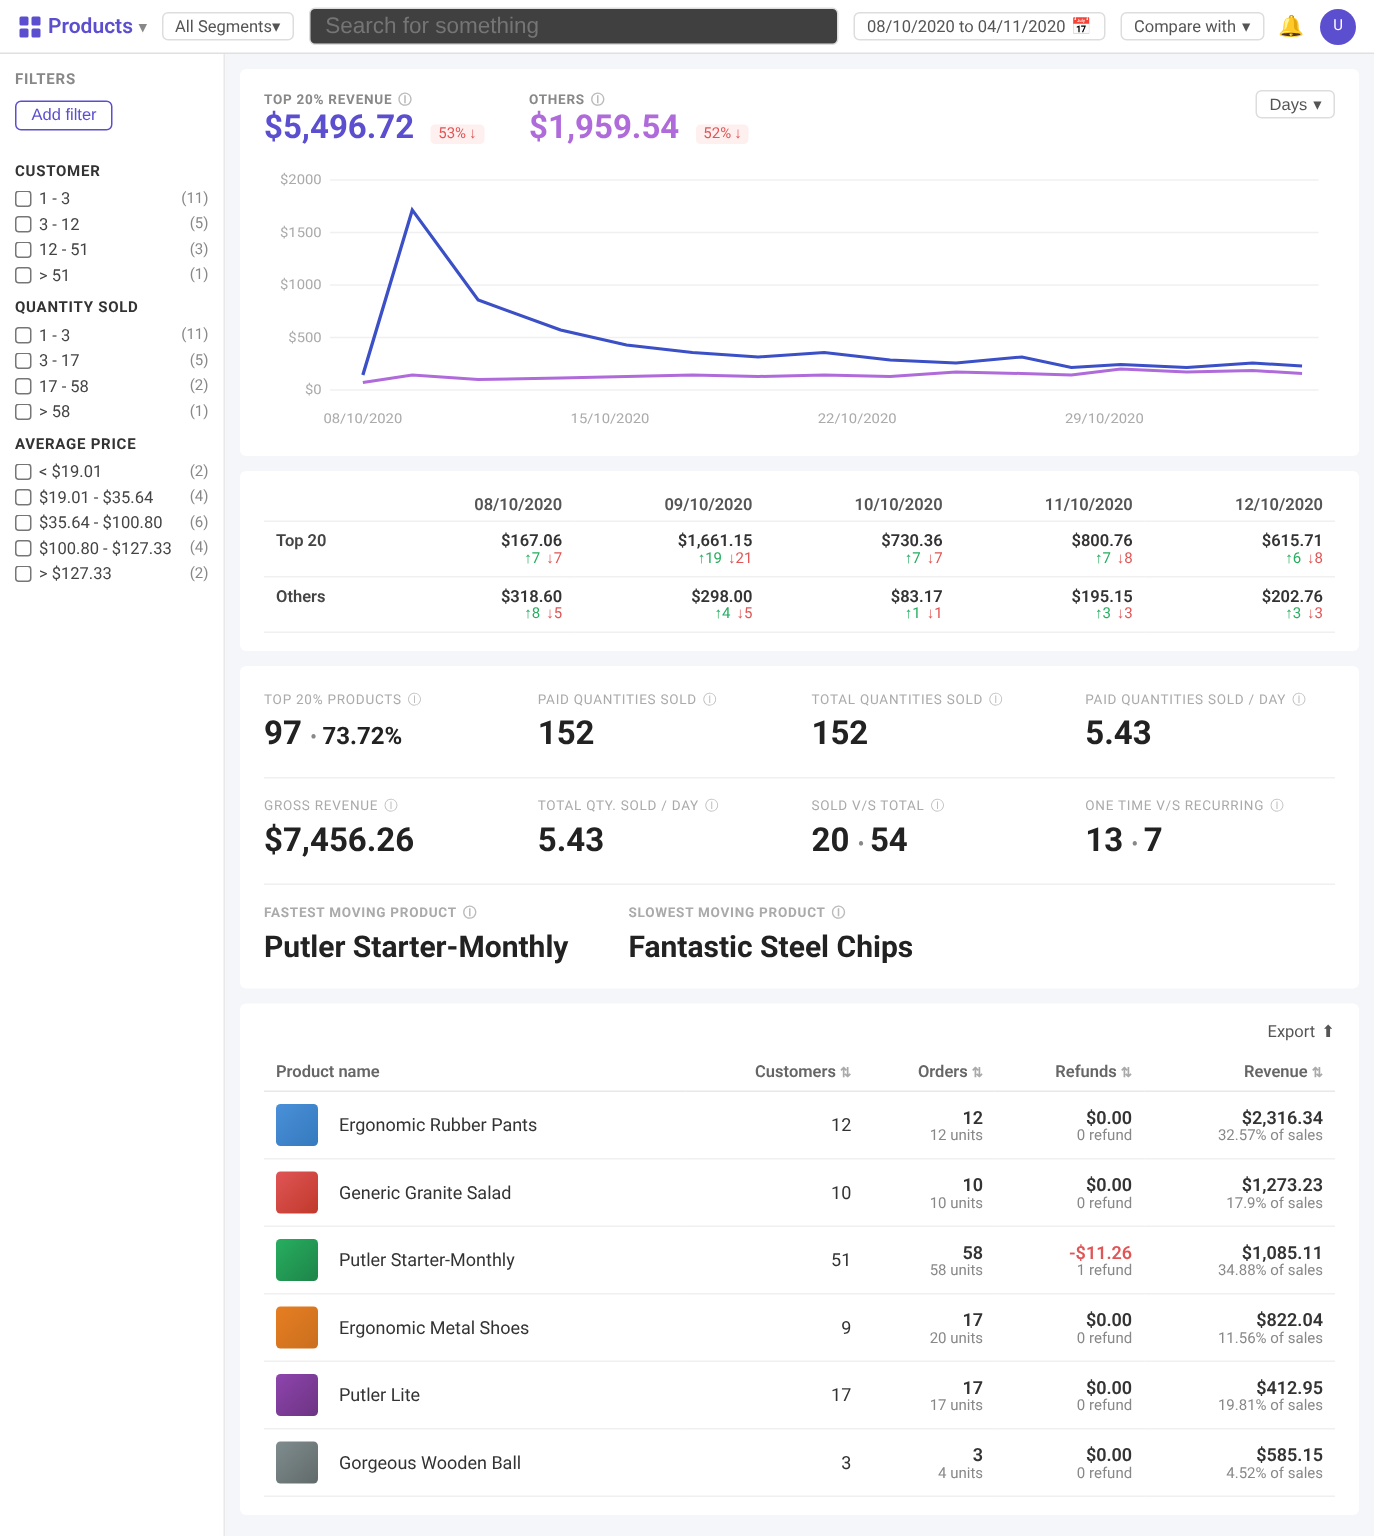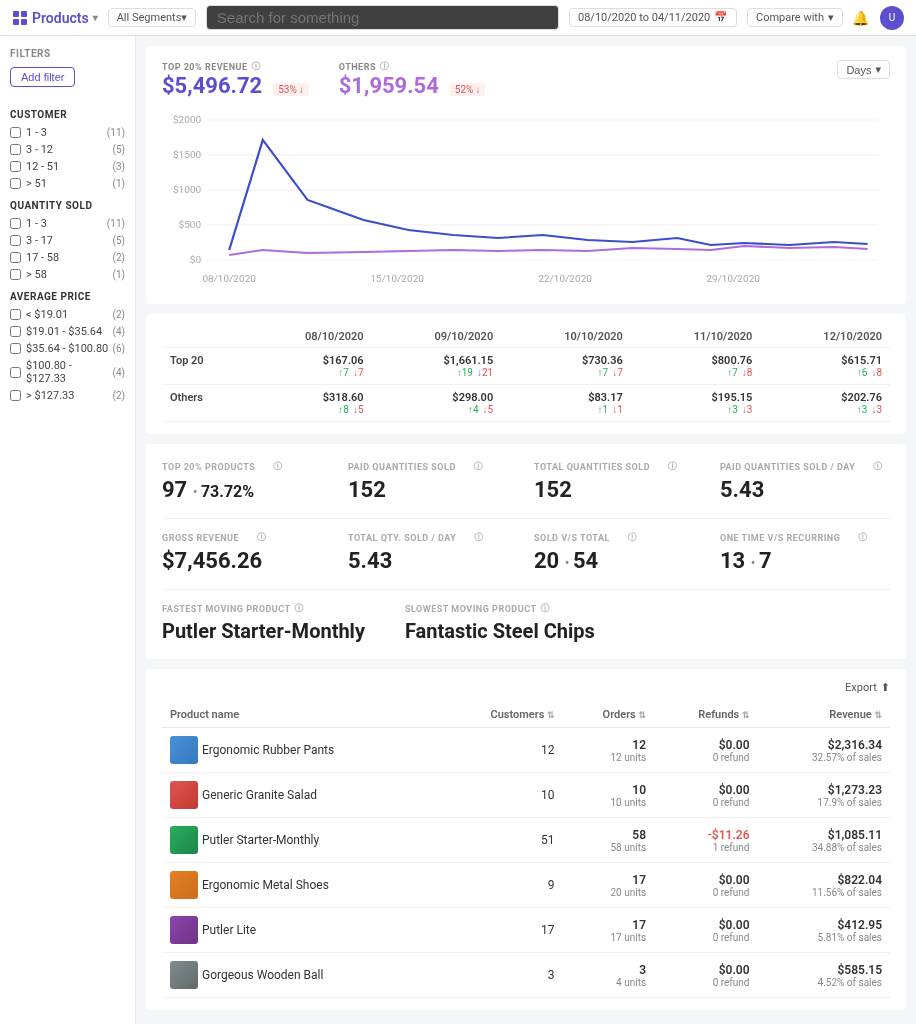--- a/index.html
+++ b/index.html
@@ -13,21 +13,21 @@
     .header-search { flex: 1; border: 1px solid #ddd; border-radius: 4px; padding: 3px 10px; font-size: 15px; color: #999; background: #404040; }
     .header-date { border: 1px solid #ddd; border-radius: 4px; padding: 2px 8px; font-size: 11px; color: #555; display: flex; align-items: center; gap: 4px; }
     .header-compare { border: 1px solid #ddd; border-radius: 4px; padding: 2px 8px; font-size: 11px; color: #555; display: flex; align-items: center; gap: 4px; }
     .header-bell { font-size: 14px; cursor: pointer; }
     .header-avatar { width: 24px; height: 24px; border-radius: 50%; background: #5b4fcf; display: flex; align-items: center; justify-content: center; color: #fff; font-size: 10px; cursor: pointer; }
     
     
     .layout { display: flex; height: calc(100vh - 36px); }
     
     
-    .sidebar { width: 136px; background: #fff; border-right: 1px solid #e8e8e8; padding: 12px 10px; overflow-y: auto; flex-shrink: 0; }
+    .sidebar { width: 150px; background: #fff; border-right: 1px solid #e8e8e8; padding: 12px 10px; overflow-y: auto; flex-shrink: 0; }
     .sidebar-title { font-size: 10px; font-weight: 700; color: #888; letter-spacing: 0.5px; margin-bottom: 8px; }
     .add-filter-btn { border: 1px solid #5b4fcf; color: #5b4fcf; background: #fff; border-radius: 4px; padding: 3px 10px; font-size: 11px; cursor: pointer; margin-bottom: 12px; }
     .filter-section-title { font-size: 10px; font-weight: 700; color: #333; letter-spacing: 0.5px; text-transform: uppercase; margin-bottom: 6px; margin-top: 10px; }
     .filter-item { display: flex; align-items: center; justify-content: space-between; margin-bottom: 4px; }
     .filter-item label { display: flex; align-items: center; gap: 5px; font-size: 11px; color: #444; cursor: pointer; }
     .filter-item input[type=checkbox] { width: 11px; height: 11px; cursor: pointer; }
     .filter-count { font-size: 10px; color: #888; }
     
     
     .main { flex: 1; overflow-y: auto; padding: 0; background: #f5f6fa; }
@@ -53,40 +53,40 @@
     .date-table td:first-child { text-align: left; font-weight: 600; color: #444; }
     .date-table tr { border-bottom: 1px solid #f0f0f0; }
     .cell-main { font-weight: 600; display: block; }
     .cell-sub { color: #888; font-size: 10px; display: flex; justify-content: flex-end; gap: 4px; }
     
     
     .stats-section { background: #fff; margin: 10px; margin-top: 0; border-radius: 4px; padding: 16px; }
     .stats-grid { display: grid; grid-template-columns: repeat(4, 1fr); gap: 16px; margin-bottom: 16px; }
     .stats-grid-2 { display: grid; grid-template-columns: repeat(4, 1fr); gap: 16px; margin-bottom: 16px; }
     .stat-card { }
-    .stat-card-label { font-size: 9px; font-weight: 700; color: #aaa; letter-spacing: 0.5px; text-transform: uppercase; margin-bottom: 4px; display: flex; align-items: center; gap: 18px; }
+    .stat-card-label { font-size: 9px; font-weight: 400; color: #aaa; letter-spacing: 0.5px; text-transform: uppercase; margin-bottom: 4px; display: flex; align-items: center; gap: 4px; }
     .stat-card-value { font-size: 22px; font-weight: 700; color: #222; }
     .stat-divider { border-top: 1px solid #f0f0f0; margin: 12px 0; }
     
     
     .moving-section { display: flex; gap: 40px; margin-top: 4px; }
     .moving-item { }
     .moving-label { font-size: 9px; font-weight: 700; color: #aaa; letter-spacing: 0.5px; text-transform: uppercase; margin-bottom: 4px; display: flex; align-items: center; gap: 4px; }
     .moving-value { font-size: 20px; font-weight: 700; color: #222; }
     
     
     .products-section { background: #fff; margin: 10px; margin-top: 0; border-radius: 4px; padding: 12px 16px; }
     .products-header { display: flex; justify-content: flex-end; margin-bottom: 8px; }
     .export-btn { display: flex; align-items: center; gap: 4px; font-size: 11px; color: #555; cursor: pointer; }
     .products-table { width: 100%; border-collapse: collapse; font-size: 12px; }
     .products-table th { text-align: left; padding: 6px 8px; font-size: 11px; color: #666; font-weight: 600; border-bottom: 1px solid #e8e8e8; }
     .products-table th.right { text-align: right; }
     .products-table td { padding: 8px 8px; border-bottom: 1px solid #f0f0f0; vertical-align: middle; }
     .products-table td.right { text-align: right; }
-    .product-row { display: flex; align-items: center; gap: 4px; }
+    .product-row { display: flex; align-items: center; gap: 14px; }
     .product-thumb { width: 28px; height: 28px; border-radius: 3px; background: #ddd; flex-shrink: 0; }
     .product-name { font-size: 12px; color: #333; }
     .revenue-value { font-weight: 600; font-size: 12px; }
     .revenue-sub { font-size: 10px; color: #888; }
     .refund-neg { color: #e05555; }
     .sort-icon { color: #aaa; font-size: 9px; }
     
     
     ::-webkit-scrollbar { width: 5px; height: 5px; }
     ::-webkit-scrollbar-track { background: #f1f1f1; }
@@ -609,21 +609,21 @@
     <td class="right">
       <div class="revenue-value">17</div>
       <div class="revenue-sub">17 units</div>
     </td>
     <td class="right">
       <div class="revenue-value ">$0.00</div>
       <div class="revenue-sub">0 refund</div>
     </td>
     <td class="right">
       <div class="revenue-value">$412.95</div>
-      <div class="revenue-sub">5.81% of sales</div>
+      <div class="revenue-sub">19.81% of sales</div>
     </td>
   </tr>
             <tr>
     <td>
       <div class="product-row">
         <div class="product-thumb thumb-gray"></div>
         <span class="product-name">Gorgeous Wooden Ball</span>
       </div>
     </td>
     <td class="right">3</td>

